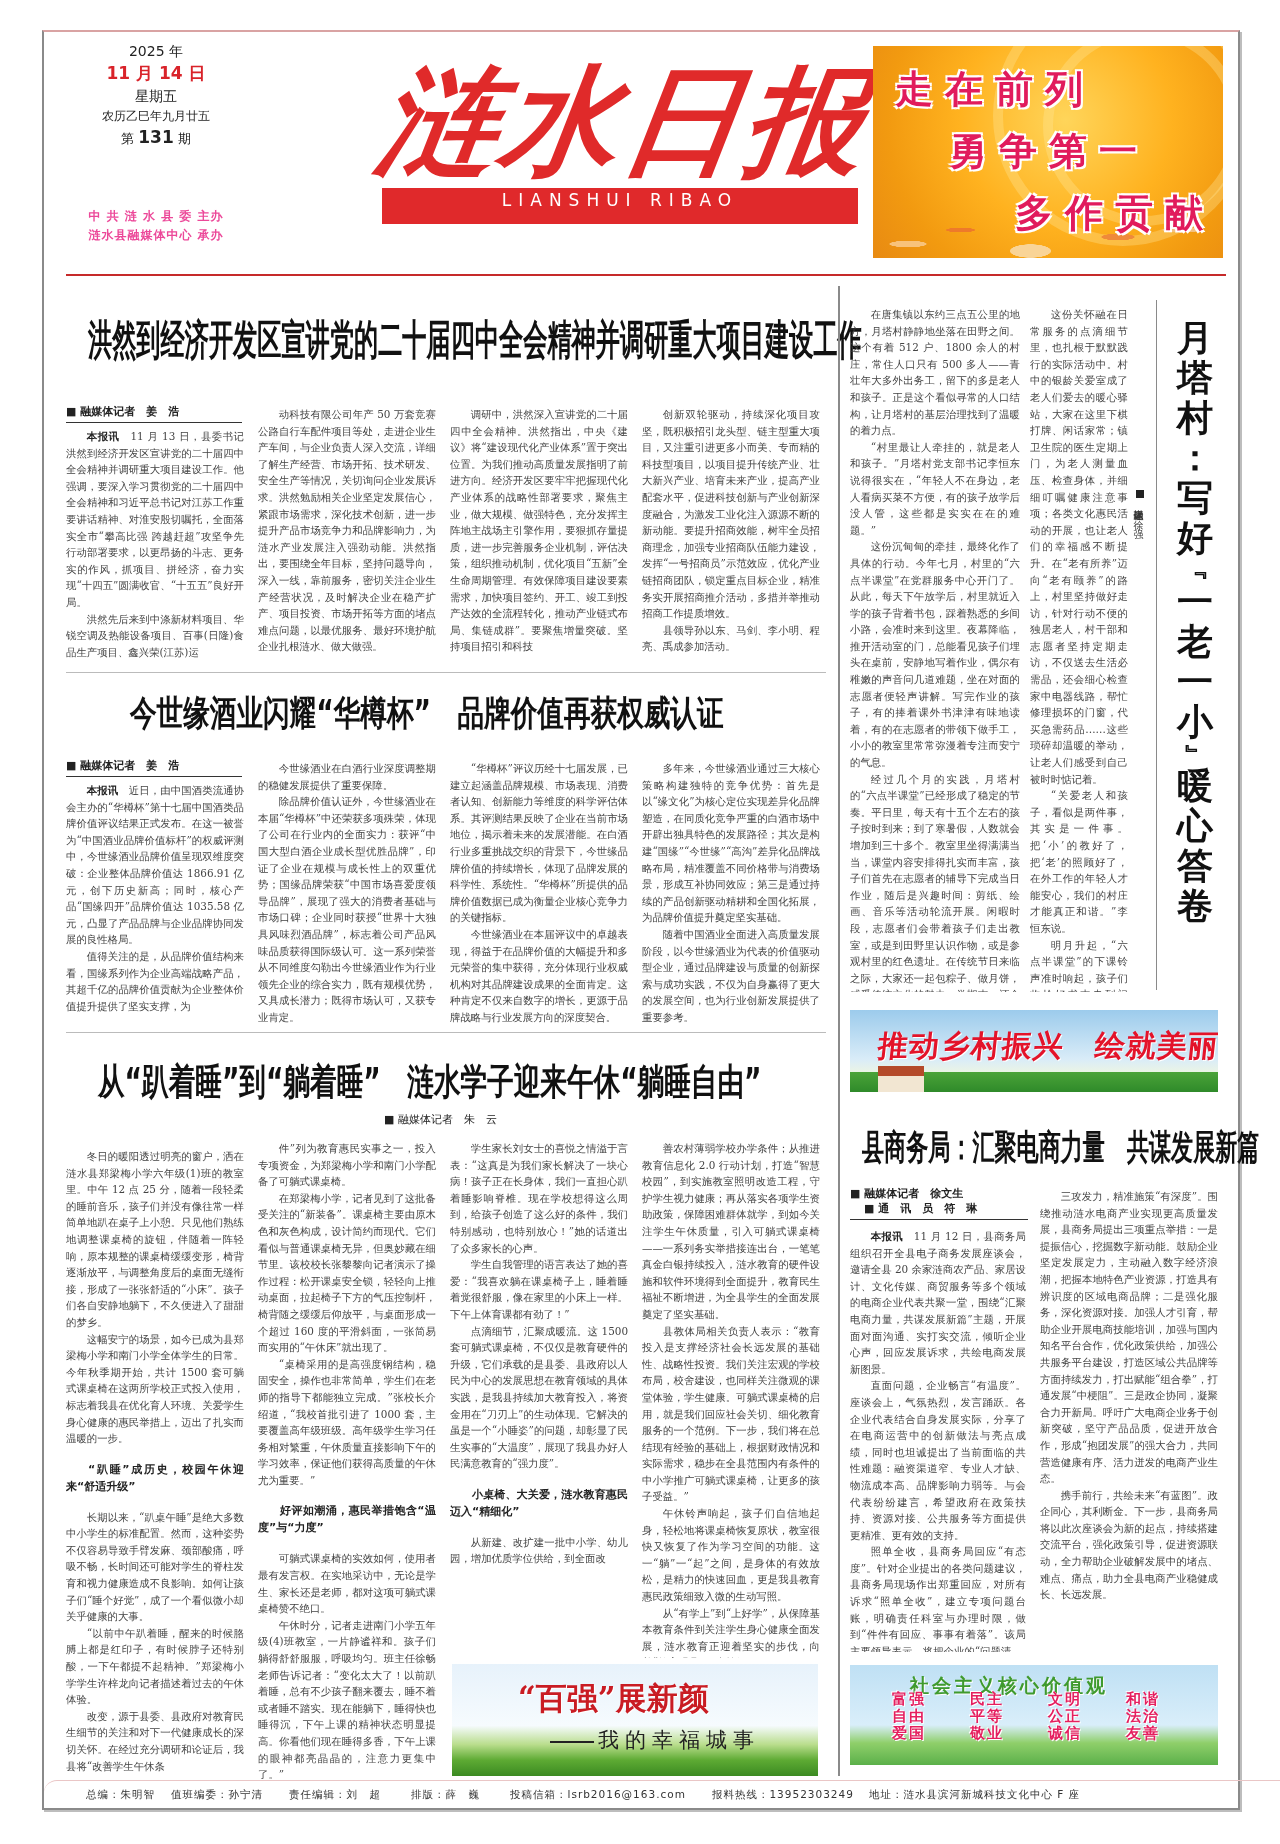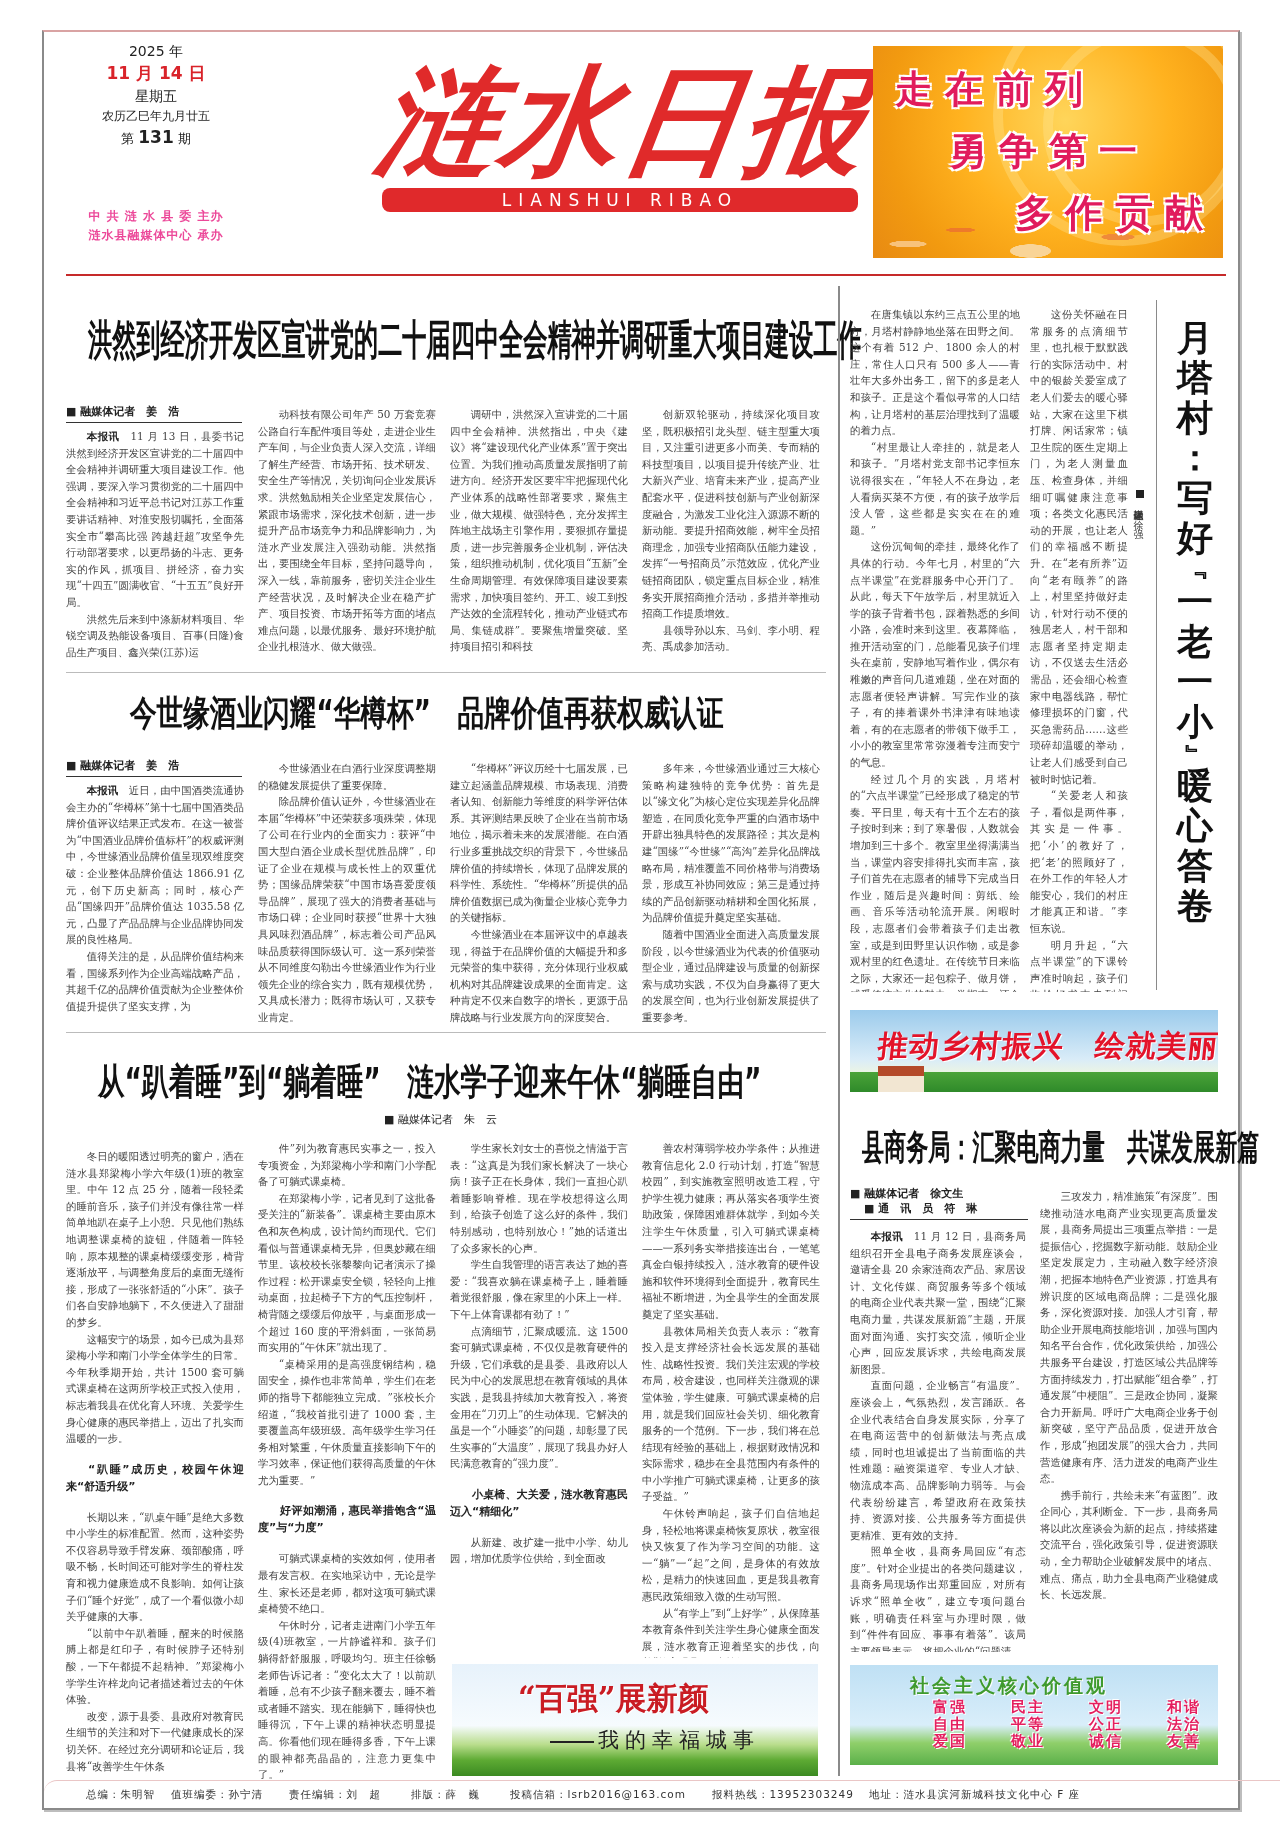--- a/index.html
+++ b/index.html
@@ -17,21 +17,21 @@
   .dateblock { left: 66px; top: 42px; width: 180px; text-align: center; font-family: "DejaVu Sans", sans-serif; color: #222; }
   .dateblock .year { font-size: 14px; line-height: 18px; }
   .dateblock .md { font-size: 17px; font-weight: bold; color: #d9232a; line-height: 26px; }
   .dateblock .wk { font-size: 14px; line-height: 20px; }
   .dateblock .lunar { font-size: 12px; line-height: 20px; }
   .dateblock .issue { font-size: 13px; line-height: 22px; }
   .dateblock .issue b { font-size: 17px; }
   .sponsor { left: 66px; top: 207px; width: 180px; text-align: center; font-family: "DejaVu Serif", serif; color: #ec4899; font-size: 12px; font-weight: bold; line-height: 19px; letter-spacing: 1px; }
   .logo { left: 380px; top: 56px; width: 480px; height: 160px; }
   .logo .cal { font-family: "DejaVu Serif", serif; font-size: 118px; font-weight: bold; color: #e02a2a; line-height: 130px; letter-spacing: 4px; font-style: italic; transform: skewX(-8deg); white-space: nowrap; }
-  .logo .bar { position: absolute; left: 2px; top: 132px; width: 476px; height: 24px; background: #e0292b; color: #fff; font-family: "DejaVu Sans", sans-serif; font-size: 17px; letter-spacing: 7px; text-align: center; line-height: 24px; border-radius: 8px; }
+  .logo .bar { position: absolute; left: 2px; top: 132px; width: 476px; height: 36px; background: #e0292b; color: #fff; font-family: "DejaVu Sans", sans-serif; font-size: 17px; letter-spacing: 7px; text-align: center; line-height: 24px; }
   .slogan { left: 873px; top: 46px; width: 350px; height: 212px;
     background: radial-gradient(circle at 55% 35%, #ffd55a 0%, #ffb21f 45%, #f29a10 75%, #e88a12 100%);
     overflow: hidden; }
   .slogan .ring { position: absolute; border-radius: 50%; border: 10px solid rgba(255,230,150,0.35); }
   .slogan .line { position: absolute; font-family: "DejaVu Sans", sans-serif; font-weight: bold; font-size: 38px; color: #e11b5c; letter-spacing: 12px; text-shadow: 2px 2px 0 #fff, -2px -2px 0 #fff, 2px -2px 0 #fff, -2px 2px 0 #fff; white-space: nowrap; }
   .slogan .flowers { position: absolute; left: 0; bottom: 0; width: 100%; height: 70px;
     background: radial-gradient(ellipse at 10% 80%, #f8c27a 0 18px, transparent 19px),
                 radial-gradient(ellipse at 25% 60%, #ee7a2a 0 14px, transparent 15px),
                 radial-gradient(ellipse at 45% 90%, #f9d497 0 20px, transparent 21px),
                 radial-gradient(ellipse at 70% 70%, #ef8a3a 0 16px, transparent 17px),
@@ -64,21 +64,21 @@
 
   .banner-city { left: 452px; top: 1664px; width: 366px; height: 112px;
     background: linear-gradient(#e7f2fb 0%, #f6fbfe 55%, #b9dd8c 72%, #5daa33 86%, #3b8a22 100%); }
   .banner-city .t1 { position: absolute; left: 66px; top: 14px; font-family: "DejaVu Serif", serif; font-weight: bold; font-size: 31px; color: #c91c23; white-space: nowrap; text-shadow: 1px 1px 0 #fff; }
   .banner-city .t2 { position: absolute; left: 98px; top: 62px; font-family: "DejaVu Serif", serif; font-size: 21px; color: #222; letter-spacing: 6px; white-space: nowrap; }
   .banner-city .t2::before { content: ""; display: inline-block; width: 44px; height: 2px; background: #222; vertical-align: middle; margin-right: 4px; }
 
   .banner-values { left: 850px; top: 1665px; width: 368px; height: 100px;
     background: linear-gradient(#bfe0f4 0%, #d9eefa 60%, #8fcf6a 78%, #5bb04a 100%); }
   .banner-values .t { position: absolute; left: 60px; top: 8px; font-family: "DejaVu Sans", sans-serif; font-weight: bold; font-size: 19px; color: #3f9a2e; letter-spacing: 3px; white-space: nowrap; text-shadow: 1px 1px 0 #fff; }
-  .banner-values .grid { position: absolute; left: 42px; top: 34px; display: grid; grid-template-columns: repeat(4, 70px); row-gap: 0px; column-gap: 8px; margin-left: 41px; }
+  .banner-values .grid { position: absolute; left: 42px; top: 26px; display: grid; grid-template-columns: repeat(4, 70px); row-gap: 0px; column-gap: 8px; }
   .banner-values .grid span { font-family: "DejaVu Sans", sans-serif; font-weight: bold; font-size: 15px; line-height: 17px; color: #e51f5f; letter-spacing: 2px; text-shadow: 1px 1px 0 #fff, -1px -1px 0 #fff; }
 
   .footer { left: 44px; top: 1780px; width: 1270px; height: 28px; border-top: 1px solid #eac6c6; display: flex; align-items: center; font-family: "DejaVu Sans", sans-serif; font-size: 10.5px; color: #333; letter-spacing: 1px; border-radius: 13px; }
   .footer span { white-space: nowrap; }
 </style>
 </head>
 <body>
 
 <div class="page"></div>
 

